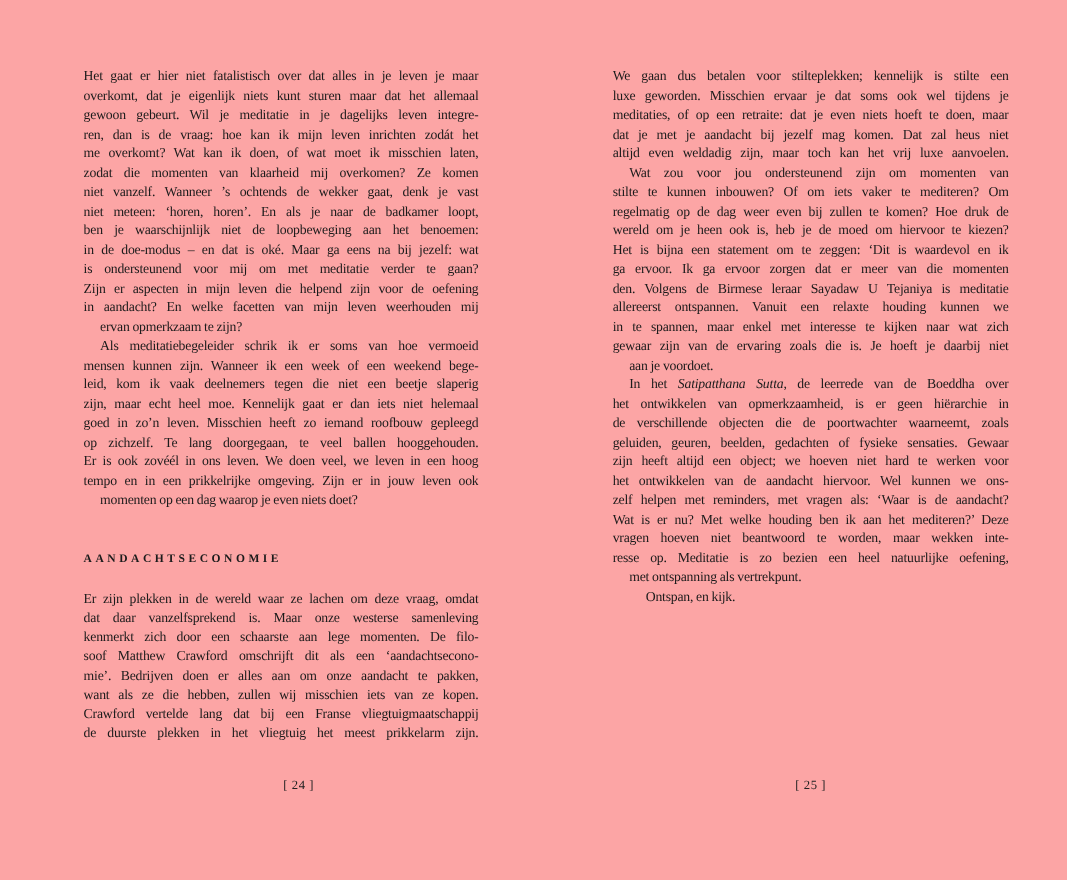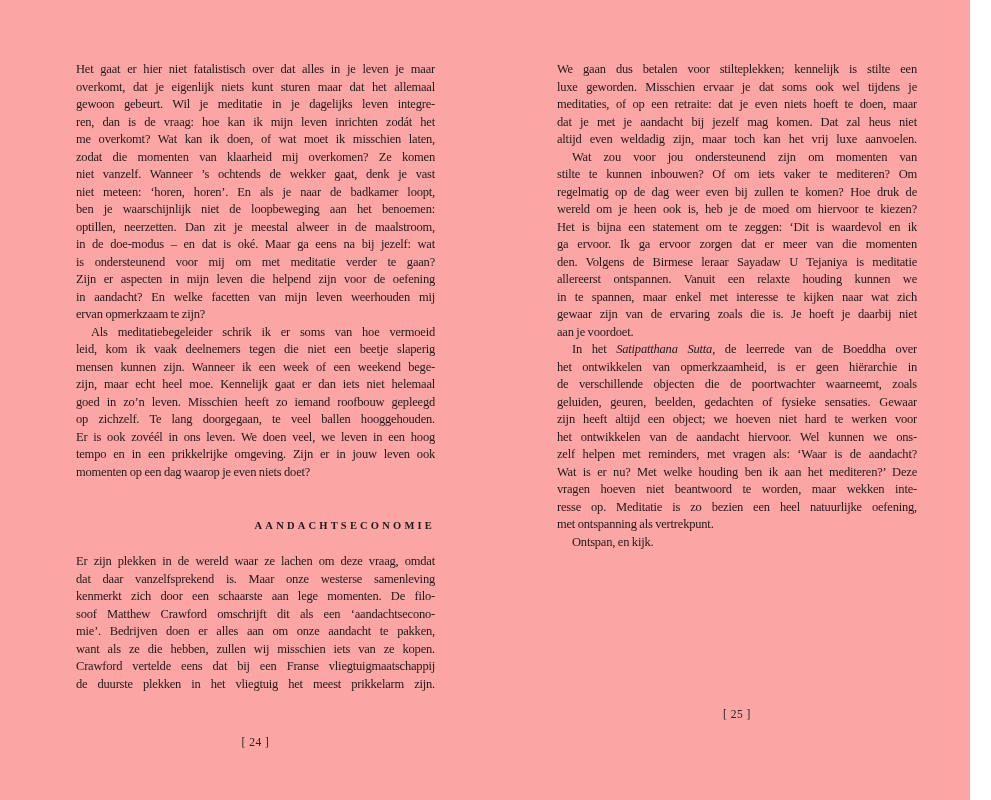--- a/index.html
+++ b/index.html
@@ -24,87 +24,86 @@
   }
   #left-col{left:76px;width:359px;}
   #right-col{left:62px;width:360px;}   
   .line{
     text-align:justify;
     text-align-last:justify;
     height:17.5px;
     overflow:hidden;
   }
   .line.indent{text-indent:15px;}
-  .line.endline{text-align-last:left;}
+  .line.endline{text-align-last:left;margin-left:15px;}
   .para{margin:0;}
   .heading{
     height:14px;
     line-height:14px;
     margin:38px 0 20px 0;
-    text-align:right;
+    text-align:left;
     font-size:10.5px;
     font-weight:700;
     letter-spacing:3.2px;
     color:#1b1b1b;
   }
   .page-num{
     position:absolute;
     top:708px;
     text-align:center;
     font-size:11.5px;
     letter-spacing:0.5px;
     color:#222222;
   }
-  #left-num{left:76px;width:359px;margin-top:28px;}
+  #left-num{left:92px;width:359px;}
   #right-num{left:62px;width:360px;text-align:center;}
 </style>
 </head>
 <body>
 
 <div class="spread">
 
   <div class="page left">
     <div class="text-col" id="left-col">
         <div class="para">
           <div class="line">Het gaat er hier niet fatalistisch over dat alles in je leven je maar</div>
           <div class="line">overkomt, dat je eigenlijk niets kunt sturen maar dat het allemaal</div>
           <div class="line">gewoon gebeurt. Wil je meditatie in je dagelijks leven integre-</div>
           <div class="line">ren, dan is de vraag: hoe kan ik mijn leven inrichten zodát het</div>
           <div class="line">me overkomt? Wat kan ik doen, of wat moet ik misschien laten,</div>
           <div class="line">zodat die momenten van klaarheid mij overkomen? Ze komen</div>
           <div class="line">niet vanzelf. Wanneer ’s ochtends de wekker gaat, denk je vast</div>
           <div class="line">niet meteen: ‘horen, horen’. En als je naar de badkamer loopt,</div>
           <div class="line">ben je waarschijnlijk niet de loopbeweging aan het benoemen:</div>
-          <div class="line">optillen, neerzetten. Dan zit je meestal alweer in de maalstroom,</div>
           <div class="line">in de doe-modus – en dat is oké. Maar ga eens na bij jezelf: wat</div>
           <div class="line">is ondersteunend voor mij om met meditatie verder te gaan?</div>
           <div class="line">Zijn er aspecten in mijn leven die helpend zijn voor de oefening</div>
           <div class="line">in aandacht? En welke facetten van mijn leven weerhouden mij</div>
           <div class="line endline">ervan opmerkzaam te zijn?</div>
         </div>
         <div class="para">
           <div class="line indent">Als meditatiebegeleider schrik ik er soms van hoe vermoeid</div>
+          <div class="line">mensen kunnen zijn. Wanneer ik een week of een weekend bege-</div>
           <div class="line">leid, kom ik vaak deelnemers tegen die niet een beetje slaperig</div>
-          <div class="line">mensen kunnen zijn. Wanneer ik een week of een weekend bege-</div>
           <div class="line">zijn, maar echt heel moe. Kennelijk gaat er dan iets niet helemaal</div>
           <div class="line">goed in zo’n leven. Misschien heeft zo iemand roofbouw gepleegd</div>
           <div class="line">op zichzelf. Te lang doorgegaan, te veel ballen hooggehouden.</div>
           <div class="line">Er is ook zovéél in ons leven. We doen veel, we leven in een hoog</div>
           <div class="line">tempo en in een prikkelrijke omgeving. Zijn er in jouw leven ook</div>
           <div class="line endline">momenten op een dag waarop je even niets doet?</div>
         </div>
         <div class="heading">AANDACHTSECONOMIE</div>
         <div class="para">
           <div class="line">Er zijn plekken in de wereld waar ze lachen om deze vraag, omdat</div>
           <div class="line">dat daar vanzelfsprekend is. Maar onze westerse samenleving</div>
           <div class="line">kenmerkt zich door een schaarste aan lege momenten. De filo-</div>
           <div class="line">soof Matthew Crawford omschrijft dit als een ‘aandachtsecono-</div>
           <div class="line">mie’. Bedrijven doen er alles aan om onze aandacht te pakken,</div>
           <div class="line">want als ze die hebben, zullen wij misschien iets van ze kopen.</div>
-          <div class="line">Crawford vertelde eens dat bij een Franse vliegtuigmaatschappij</div>
+          <div class="line">Crawford vertelde lang dat bij een Franse vliegtuigmaatschappij</div>
           <div class="line">de duurste plekken in het vliegtuig het meest prikkelarm zijn.</div>
         </div>
       </div>
     <div class="page-num" id="left-num">[ 24 ]</div>
   </div>
 
   <div class="page right">
     <div class="text-col" id="right-col">
         <div class="para">
           <div class="line">We gaan dus betalen voor stilteplekken; kennelijk is stilte een</div>

